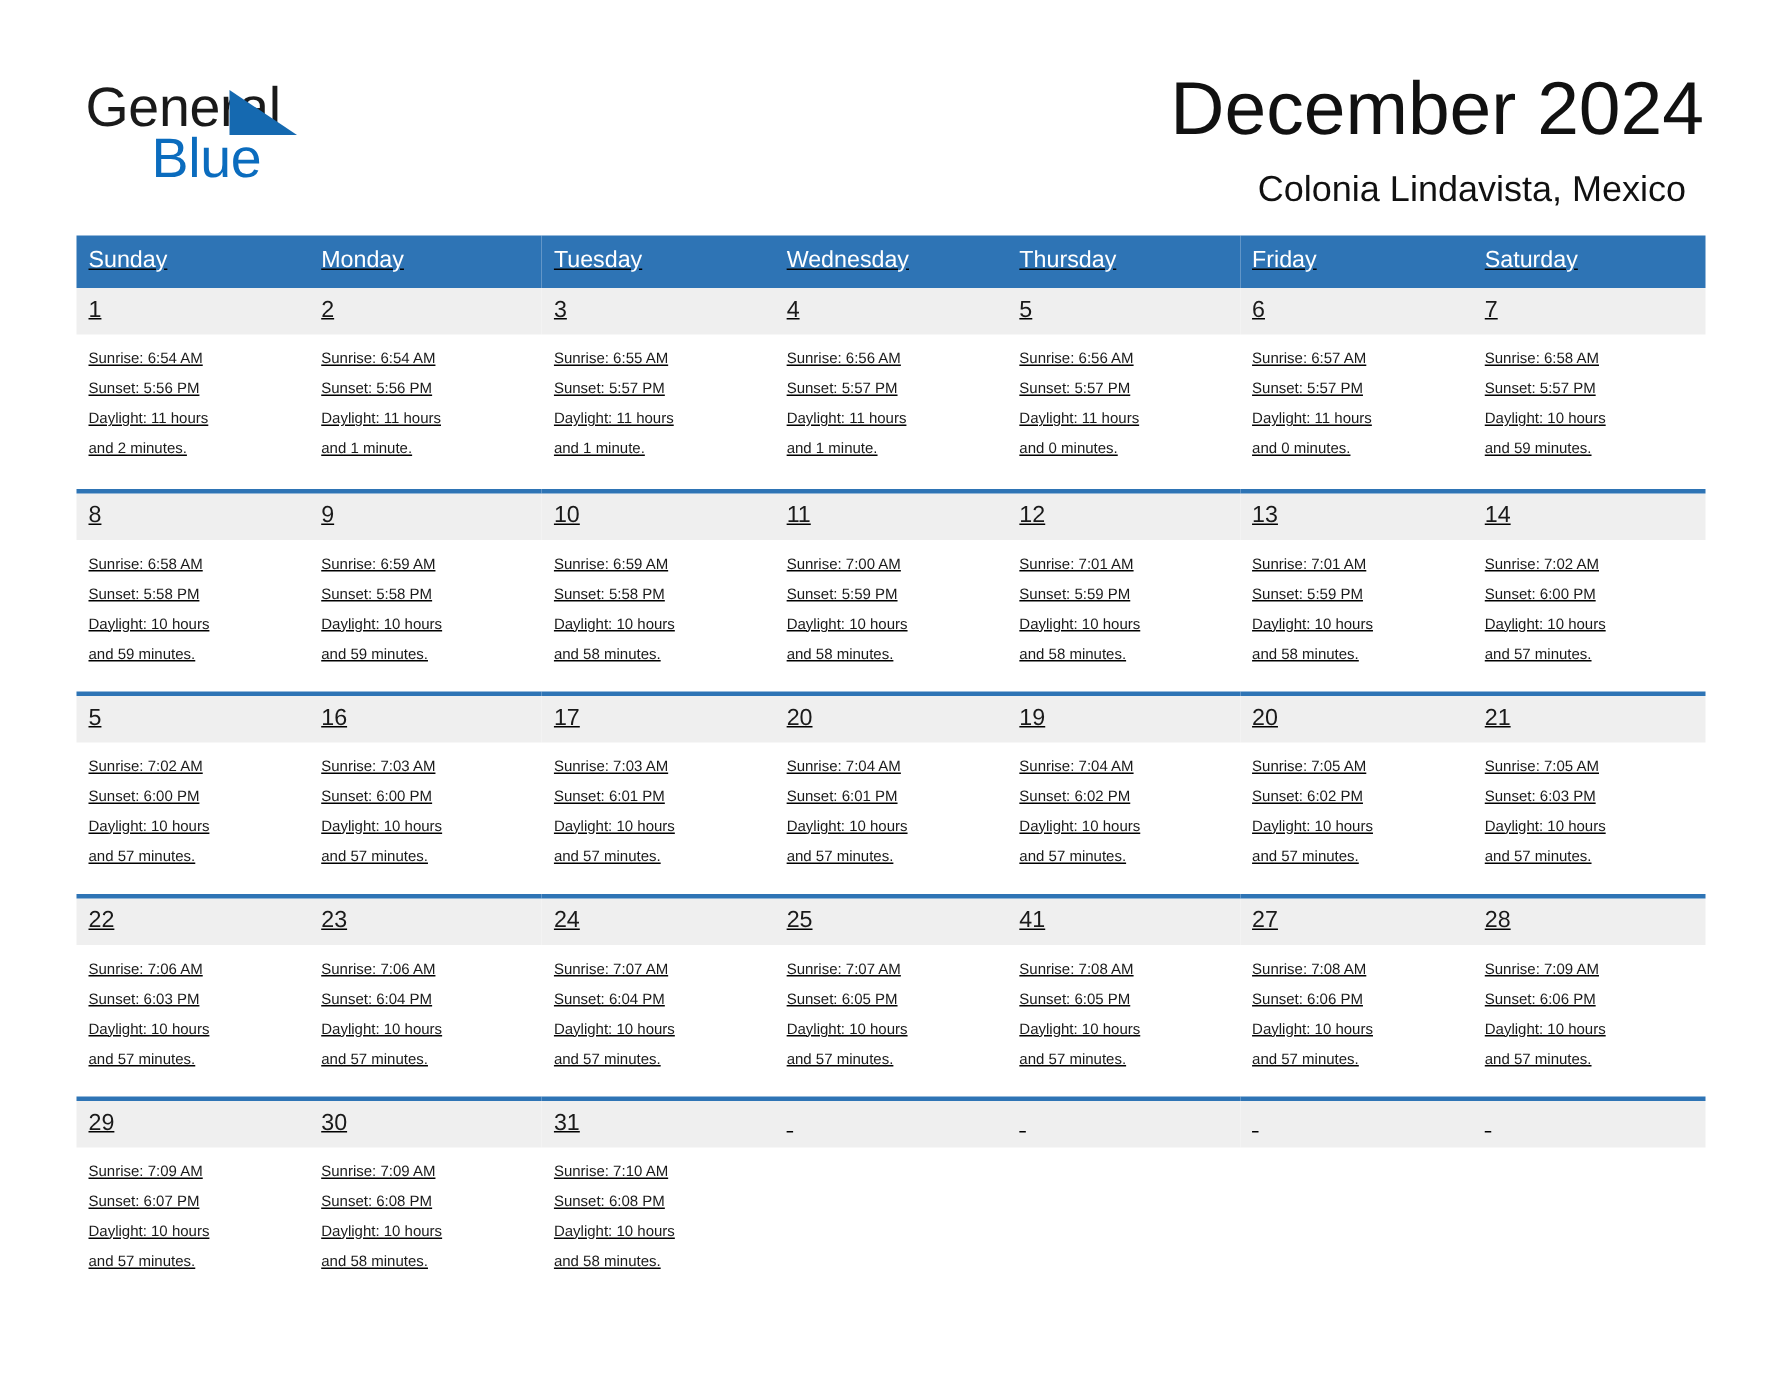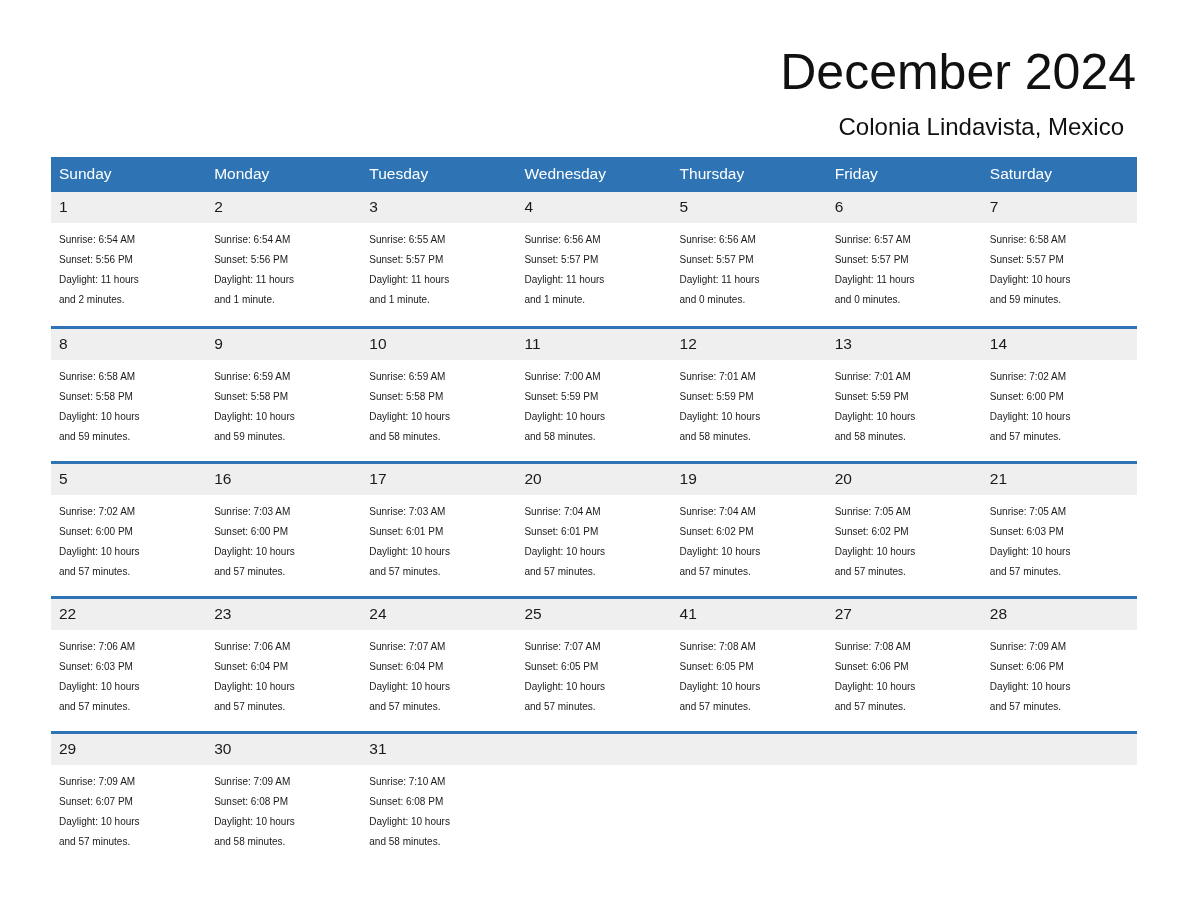--- a/index.html
+++ b/index.html
@@ -91,20 +91,21 @@
   }
 
   
   .calendar {
     position: absolute;
     left: 51px;
     top: 157px;
     width: 1086px;
     border-collapse: collapse;
     table-layout: fixed;
+    text-decoration: underline;
   }
 
   .calendar th {
     background: #2e74b5;
     color: #ffffff;
     font-weight: normal;
     font-size: 15.5px;
     line-height: 18px;
     text-align: left;
     padding: 8px 0 9px 8px;
@@ -146,20 +147,25 @@
     white-space: nowrap;
   }
 </style>
 </head>
 <body>
 
 <div class="page">
 
   <div class="masthead">
 
+    <div class="logo">
+      <span class="logo-general">General</span>
+      <span class="logo-triangle"></span>
+      <span class="logo-blue">Blue</span>
+    </div>
 
     <div class="title-block">
       <h1 class="cal-title">December 2024</h1>
       <div class="cal-subtitle">Colonia Lindavista, Mexico</div>
     </div>
 
   </div>
 
   <table class="calendar">
     <thead>

